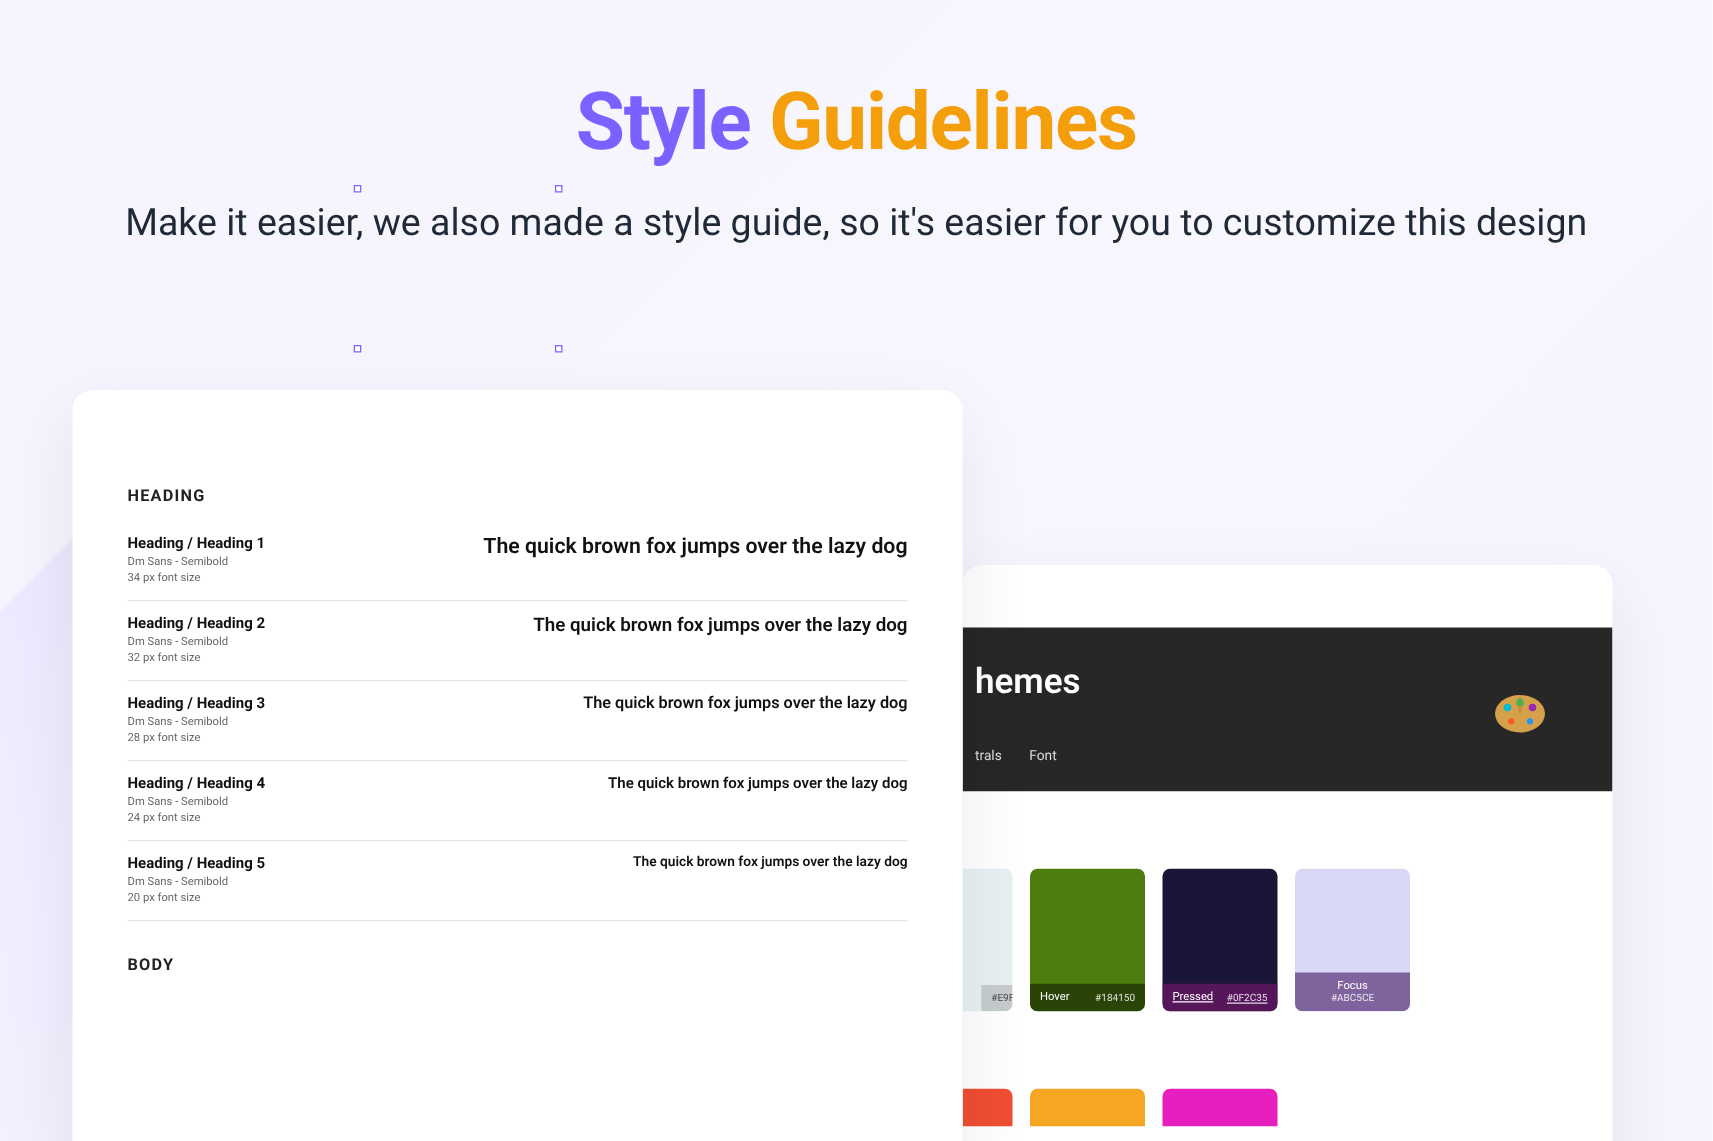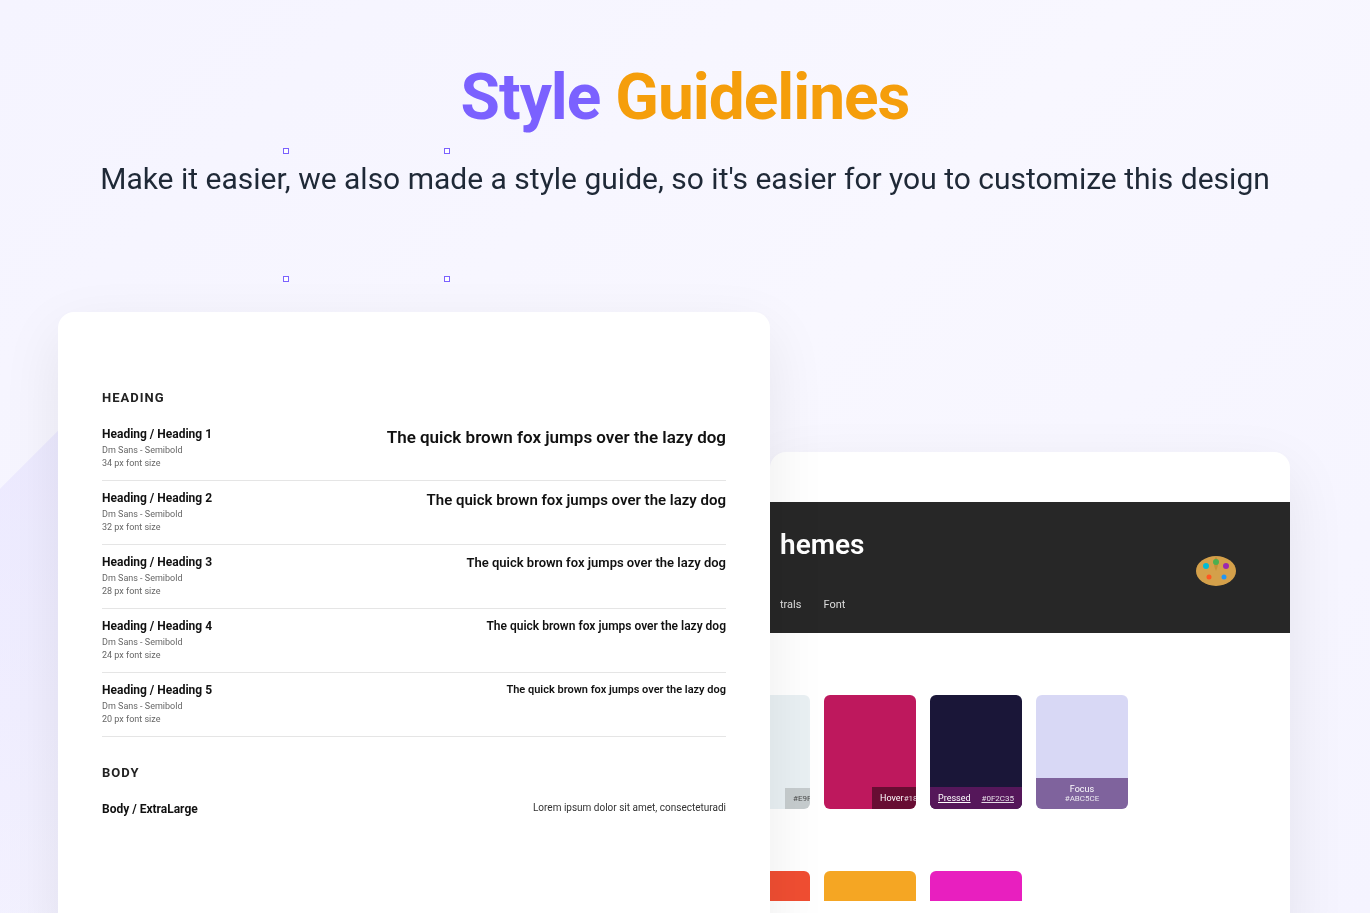--- a/index.html
+++ b/index.html
@@ -262,27 +262,20 @@
   <div class="type-row">
     <div class="type-left">
       <div class="tname">Heading / Heading 5</div>
       <div class="tfont">Dm Sans - Semibold</div>
       <div class="tsize">20 px font size</div>
     </div>
     <div class="type-sample s5">The quick brown fox jumps over the lazy dog</div>
   </div>
 
   <div class="section-label">BODY</div>
-  <div class="type-row" style="border-bottom:none; padding-bottom:0;">
-    <div class="type-left">
-      <div class="tname">Body / ExtraLarge</div>
-
-    </div>
-    <div class="type-sample sbody">Lorem ipsum dolor sit amet, consecteturadi</div>
-  </div>
 </div>
 
 <div class="card card-color">
   <div class="dark-header">
     <div class="hleft">
       <h2>hemes</h2>
       <div class="tabs">
         <span>trals</span>
         <span>Font</span>
       </div>
@@ -297,21 +290,21 @@
       <circle cx="30" cy="25" r="2.5" fill="#2196f3"></circle>
     </svg>
   </div>
 
   <div class="swatch-row">
     <div class="swatch first" style="background:#E9F0F3;">
       <div class="swatch-label" style="background:rgba(0,0,0,0.15); color:#333;">
         <span class="hex">#E9F0F3</span>
       </div>
     </div>
-    <div class="swatch" style="background:#be185d;padding-left:48px;">
+    <div class="swatch" style="background:#4d7c0f;">
       <div class="swatch-label">
         <span>Hover</span>
         <span class="hex">#184150</span>
       </div>
     </div>
     <div class="swatch" style="background:#1a1638;">
       <div class="swatch-label" style="background:#55175a;text-decoration:underline;">
         <span>Pressed</span>
         <span class="hex">#0F2C35</span>
       </div>

